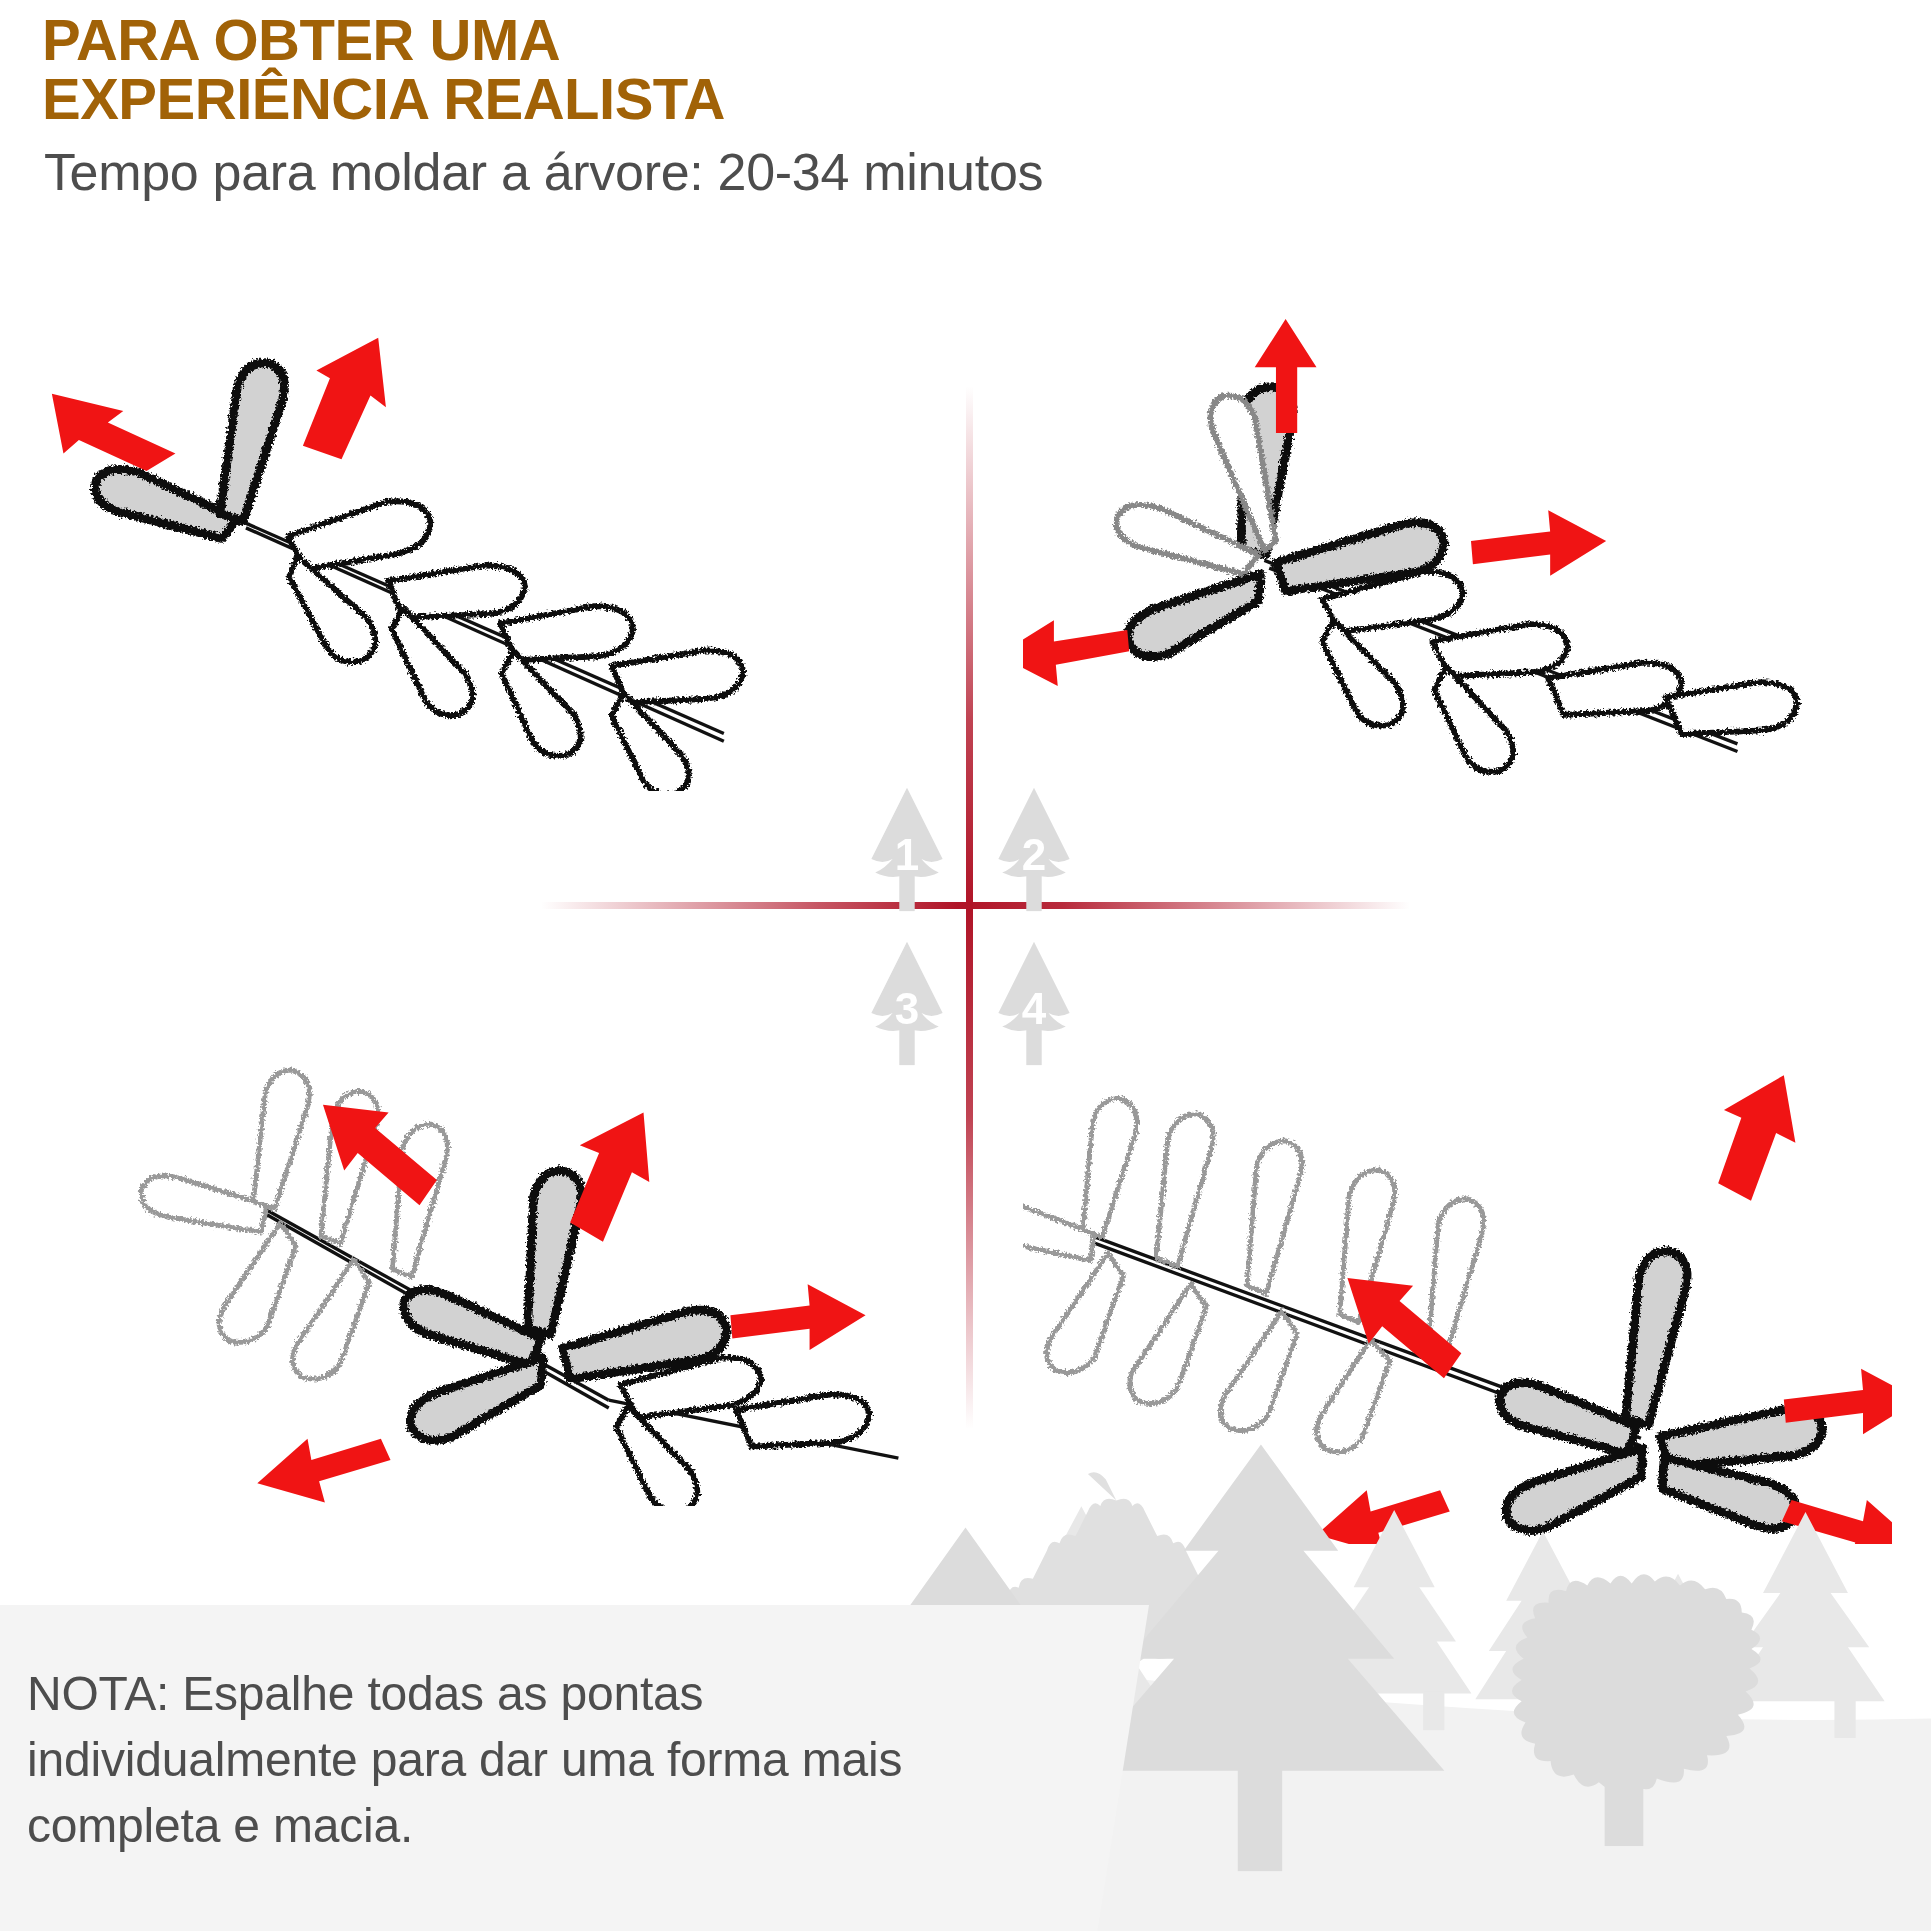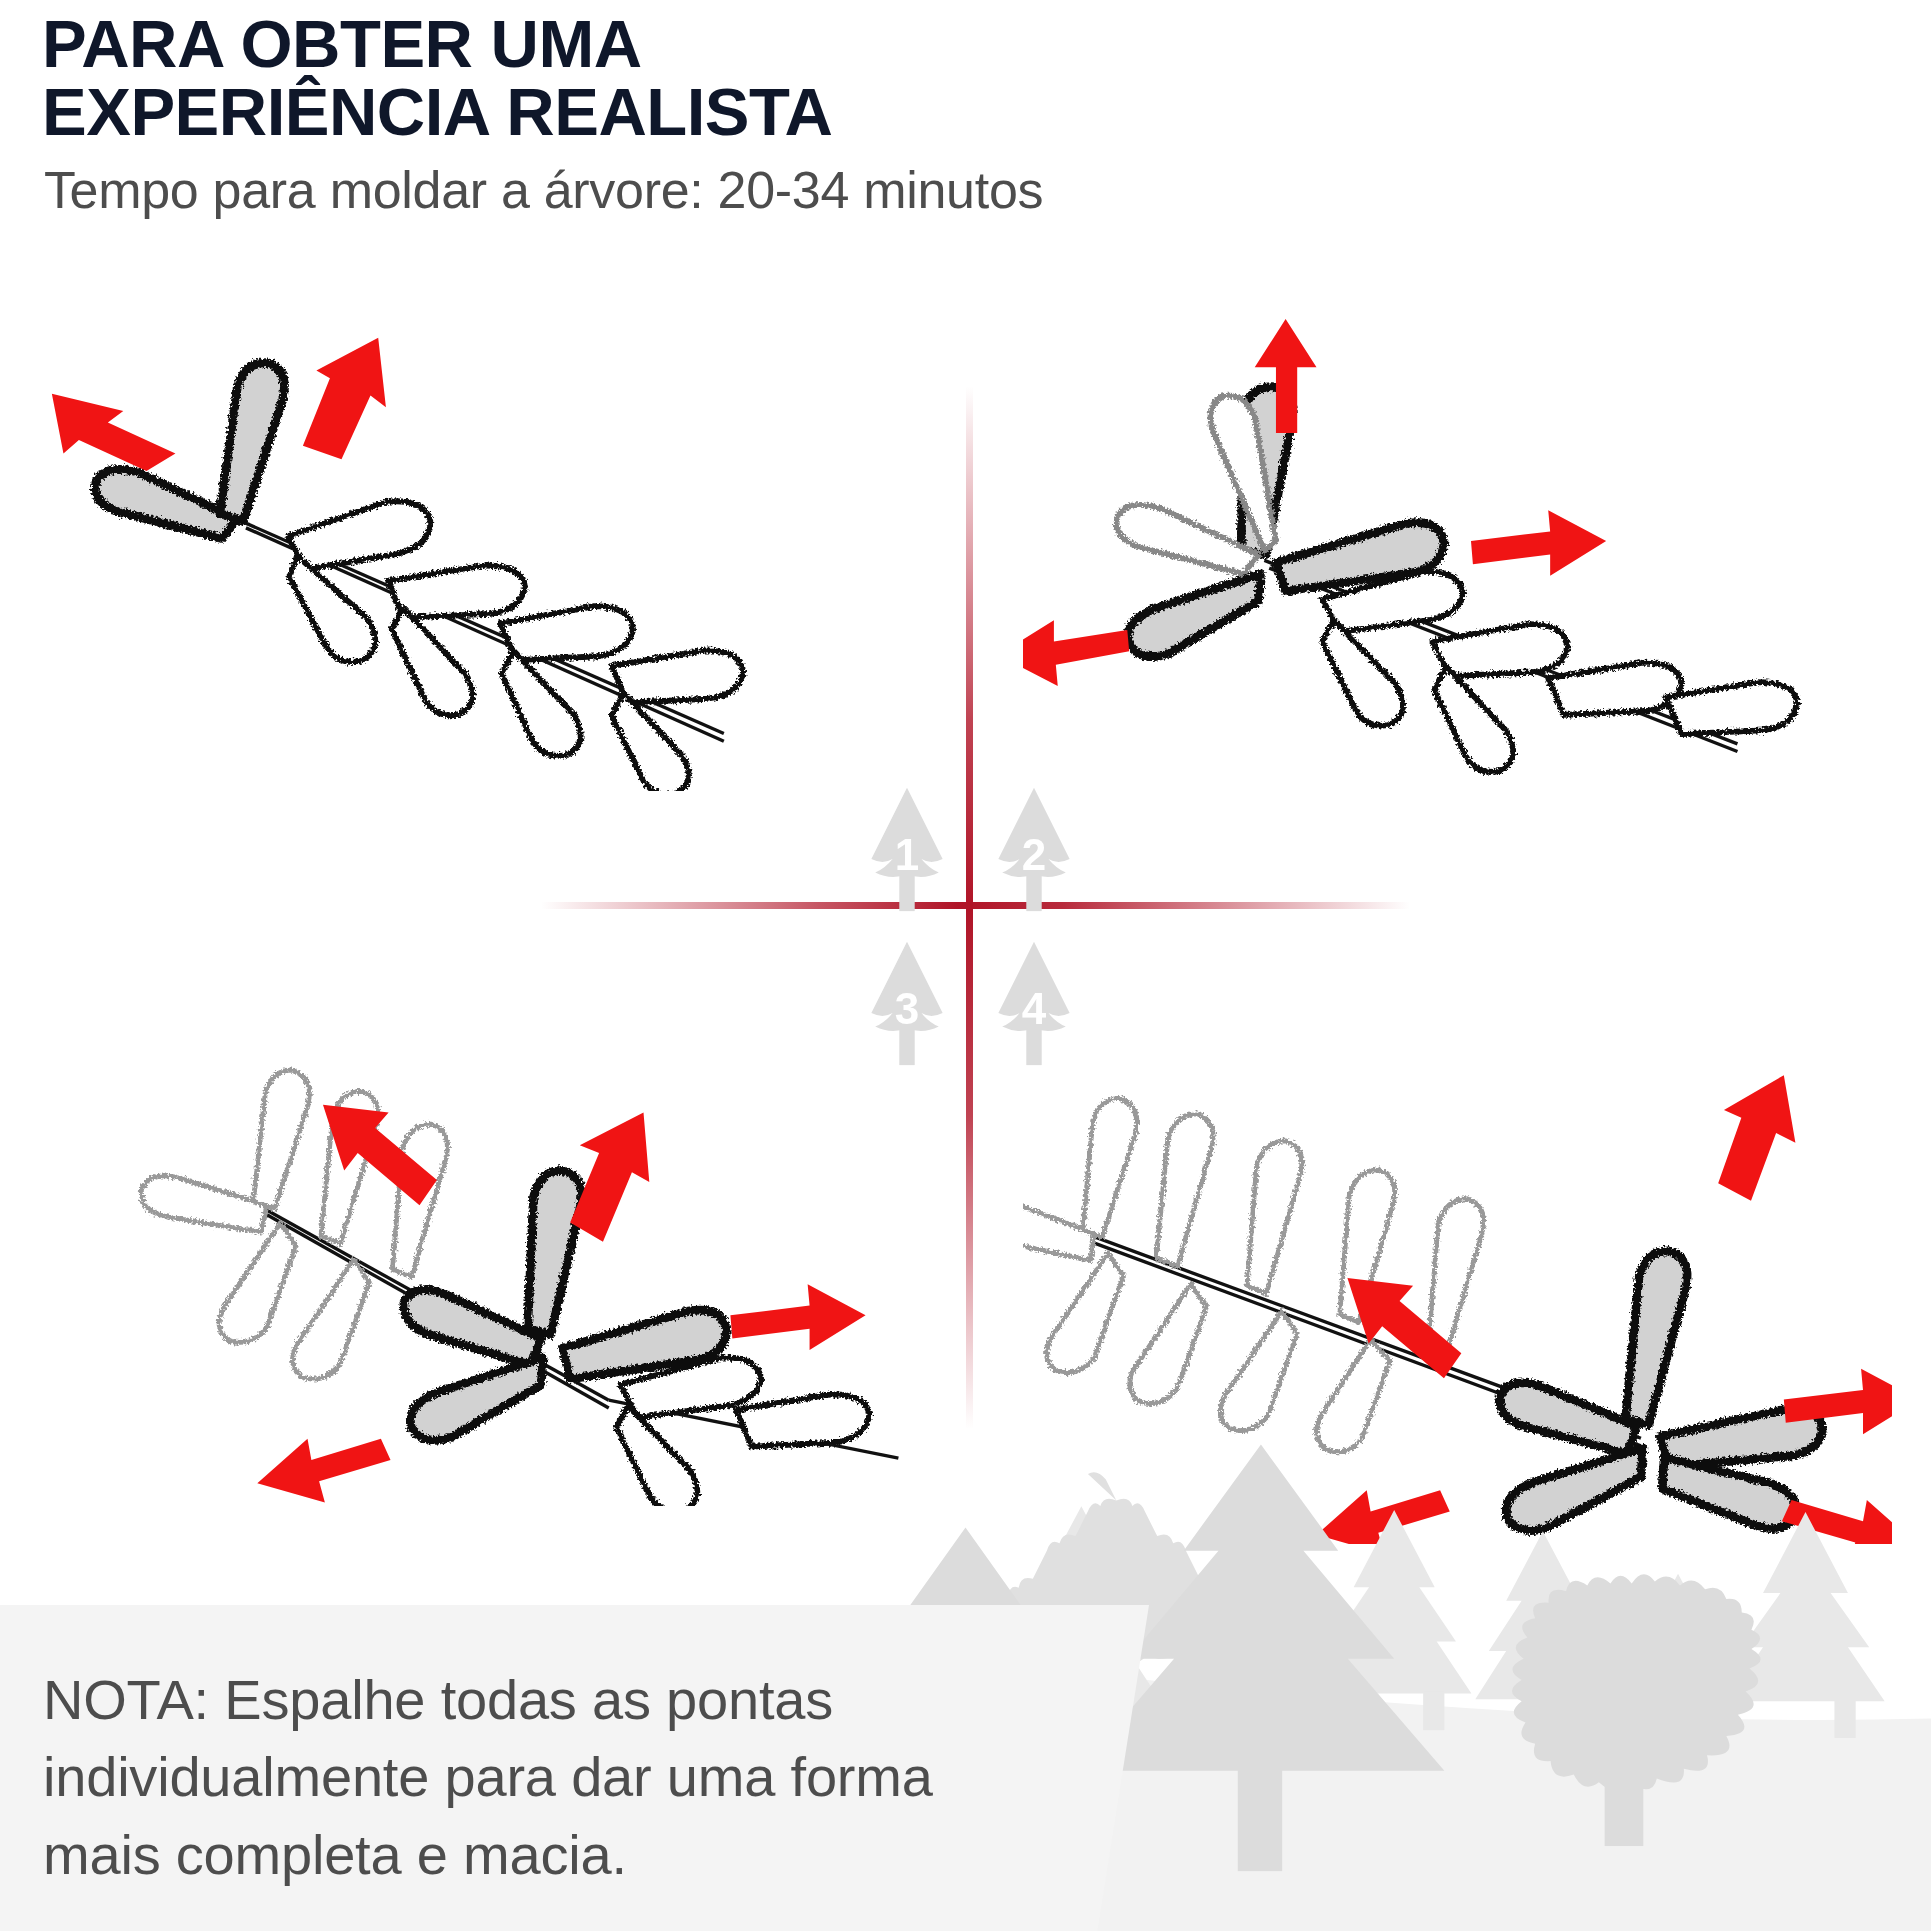--- a/index.html
+++ b/index.html
@@ -17,22 +17,22 @@
   }
 
   
   #header {
     position: absolute;
     left: 42px;
     top: 9.7px;
     width: 1448px;
   }
   #title {
-    color: #0f172a;
-    font-size: 67px;
+    color: #a16207;
+    font-size: 58px;
     line-height: 1.02;
     font-weight: 700;
     letter-spacing: -0.5px;
     margin: 0;
     white-space: pre-line;
   }
   #subtitle {
     color: #4d4d4d;
     font-size: 52px;
     font-weight: 400;
@@ -128,25 +128,25 @@
     content:"";
     position:absolute;
     right:-116px; top:0;
     width:174px; height:100%;
     background:#f4f4f4;
     transform: skewX(-9deg);
     transform-origin: top left;
   }
   #note-text {
     position: absolute;
-    left: 43px;
+    left: 27px;
     top: 56px;
     width: 956px;
     color: #4d4d4d;
-    font-size: 56px;
+    font-size: 48px;
     line-height: 1.38;
     font-weight: 400;
     z-index: 3;
     letter-spacing: -0.2px;
   }
 </style>
 </head>
 <body>
 
 <div id="page">

